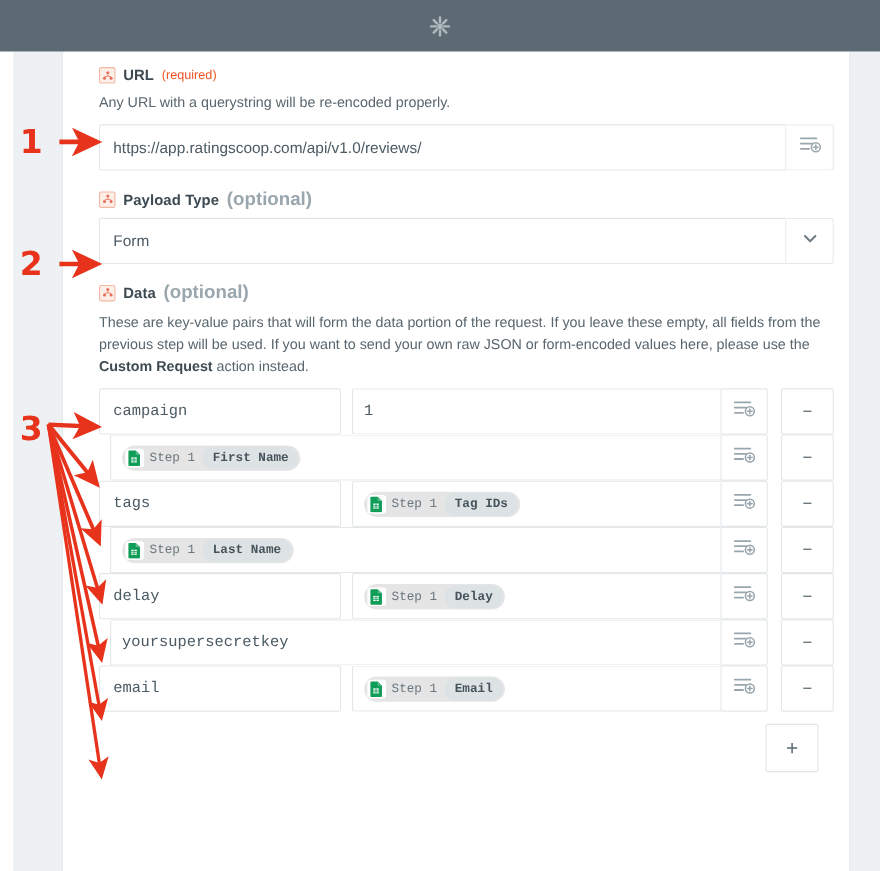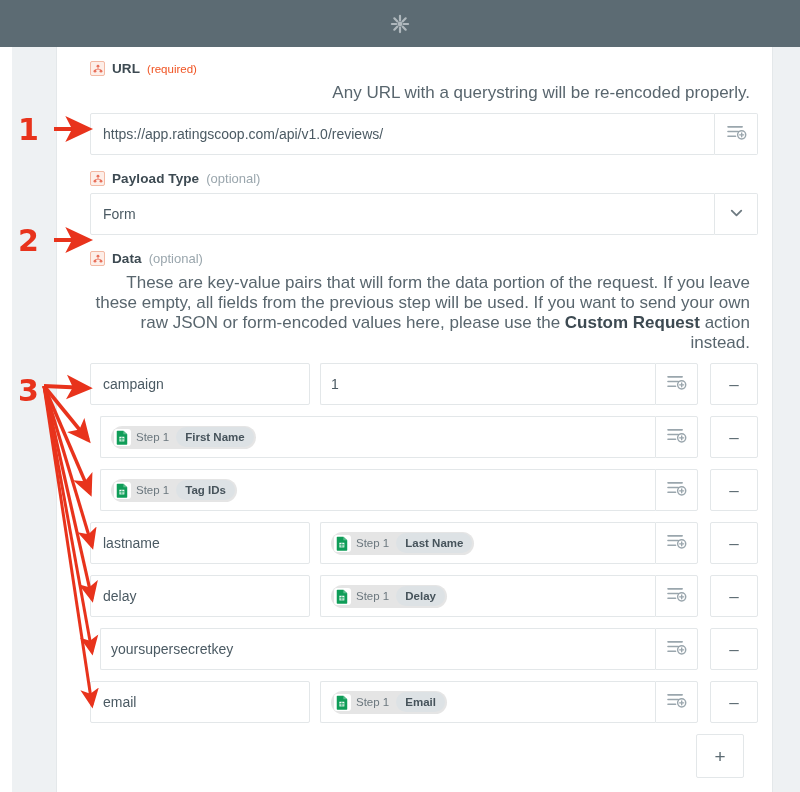--- a/index.html
+++ b/index.html
@@ -91,30 +91,30 @@
     font-weight: bold;
     color: #3d4a52;
     letter-spacing: .1px;
   }
   .field-req {
     font-size: 11.5px;
     font-weight: normal;
     color: #f05423;
   }
   .field-opt {
+    font-size: 17px;
+    color: #9aa6ad;
+    font-weight: bold;
+  }
+  .field-help {
     font-size: 13px;
-    color: #9aa6ad;
-  }
-  .field-help {
-    font-size: 17px;
     color: #59666e;
     line-height: 20px;
     margin-bottom: 10px;
     max-width: 660px;
-    text-align: right;
   }
   .field-help b { color: #3d4a52; font-weight: bold; }
 
   
   .input-row {
     display: flex;
     align-items: stretch;
     margin-bottom: 16px;
   }
   .text-input {
@@ -141,21 +141,21 @@
   }
 
   
   .select-input { border-radius: 2px 0 0 2px; text-align: center; }
 
   
   .kv-list { margin-top: 2px; }
   .kv-row {
     display: flex;
     align-items: stretch;
-    margin-bottom: 11px;
+    font-family: Liberation Mono, monospace;
   }
   .kv-key {
     width: 220px;
     height: 42px;
     border: 1px solid #e3e7e9;
     background: #fff;
     display: flex;
     align-items: center;
     padding: 0 12px;
     font-size: 14px;
@@ -424,20 +424,21 @@
     <circle cx="16.5" cy="11.5" r="4.3" fill="none" stroke="#9aa6ad" stroke-width="1.5"></circle>
     <g stroke="#9aa6ad" stroke-width="1.5" stroke-linecap="round">
       <line x1="16.5" y1="9.4" x2="16.5" y2="13.6"></line>
       <line x1="14.4" y1="11.5" x2="18.6" y2="11.5"></line>
     </g>
   </svg></span>
     </div>
     <div class="kv-remove">–</div>
           </div>
           <div class="kv-row">
+    <div class="kv-key">tags</div>
     <div class="kv-gap"></div>
     <div class="kv-value">
               <span class="token">
          <span class="token-app">
   <svg viewBox="0 0 14 16" width="13" height="15">
     <path d="M1.6 0.6 h6.3 l4.2 4.0 v10.4 a0.8 0.8 0 0 1 -0.8 0.8 h-9.7 a0.8 0.8 0 0 1 -0.8 -0.8 v-13.6 a0.8 0.8 0 0 1 0.8 -0.8 z" fill="#0f9d58"></path>
     <path d="M7.9 0.6 l4.2 4.0 h-4.2 z" fill="#57bb8a"></path>
     <rect x="3.6" y="7.2" width="5.4" height="5.0" fill="#ffffff"></rect>
     <g stroke="#0f9d58" stroke-width="0.75">
       <line x1="3.6" y1="9.0" x2="9.0" y2="9.0"></line>
@@ -461,21 +462,20 @@
     <circle cx="16.5" cy="11.5" r="4.3" fill="none" stroke="#9aa6ad" stroke-width="1.5"></circle>
     <g stroke="#9aa6ad" stroke-width="1.5" stroke-linecap="round">
       <line x1="16.5" y1="9.4" x2="16.5" y2="13.6"></line>
       <line x1="14.4" y1="11.5" x2="18.6" y2="11.5"></line>
     </g>
   </svg></span>
     </div>
     <div class="kv-remove">–</div>
           </div>
           <div class="kv-row">
-    <div class="kv-key">lastname</div>
     <div class="kv-gap"></div>
     <div class="kv-value">
               <span class="token">
          <span class="token-app">
   <svg viewBox="0 0 14 16" width="13" height="15">
     <path d="M1.6 0.6 h6.3 l4.2 4.0 v10.4 a0.8 0.8 0 0 1 -0.8 0.8 h-9.7 a0.8 0.8 0 0 1 -0.8 -0.8 v-13.6 a0.8 0.8 0 0 1 0.8 -0.8 z" fill="#0f9d58"></path>
     <path d="M7.9 0.6 l4.2 4.0 h-4.2 z" fill="#57bb8a"></path>
     <rect x="3.6" y="7.2" width="5.4" height="5.0" fill="#ffffff"></rect>
     <g stroke="#0f9d58" stroke-width="0.75">
       <line x1="3.6" y1="9.0" x2="9.0" y2="9.0"></line>

